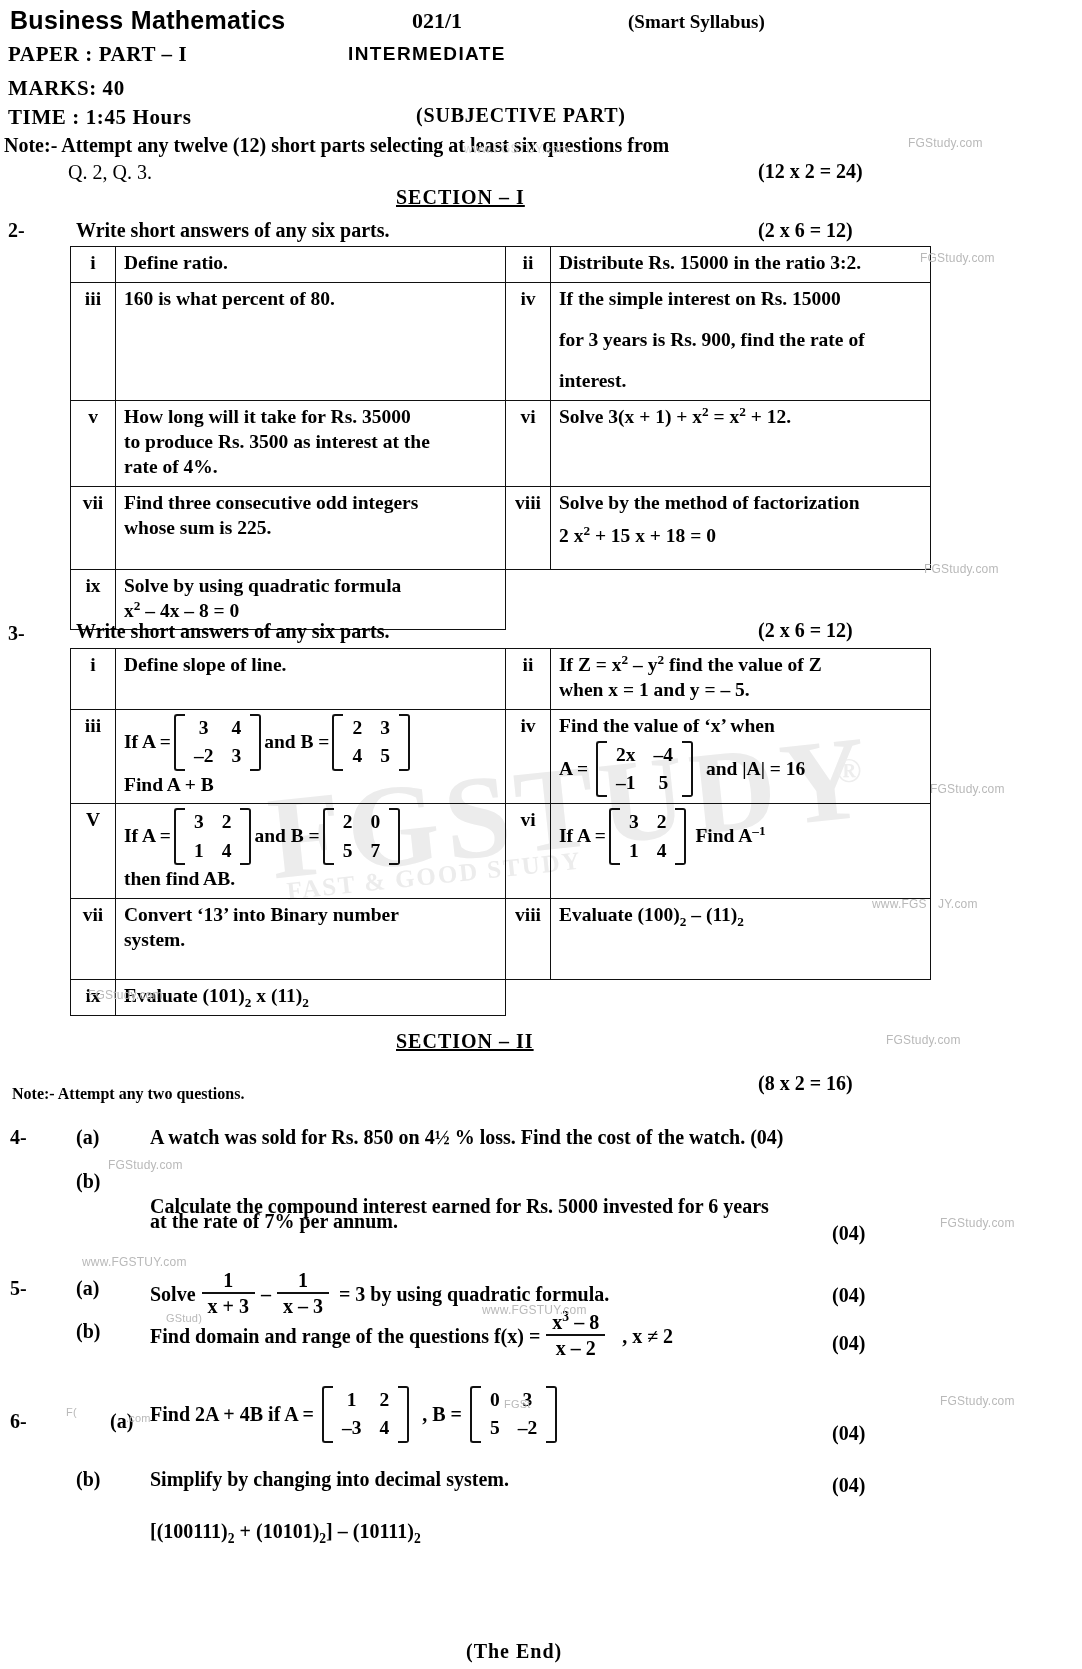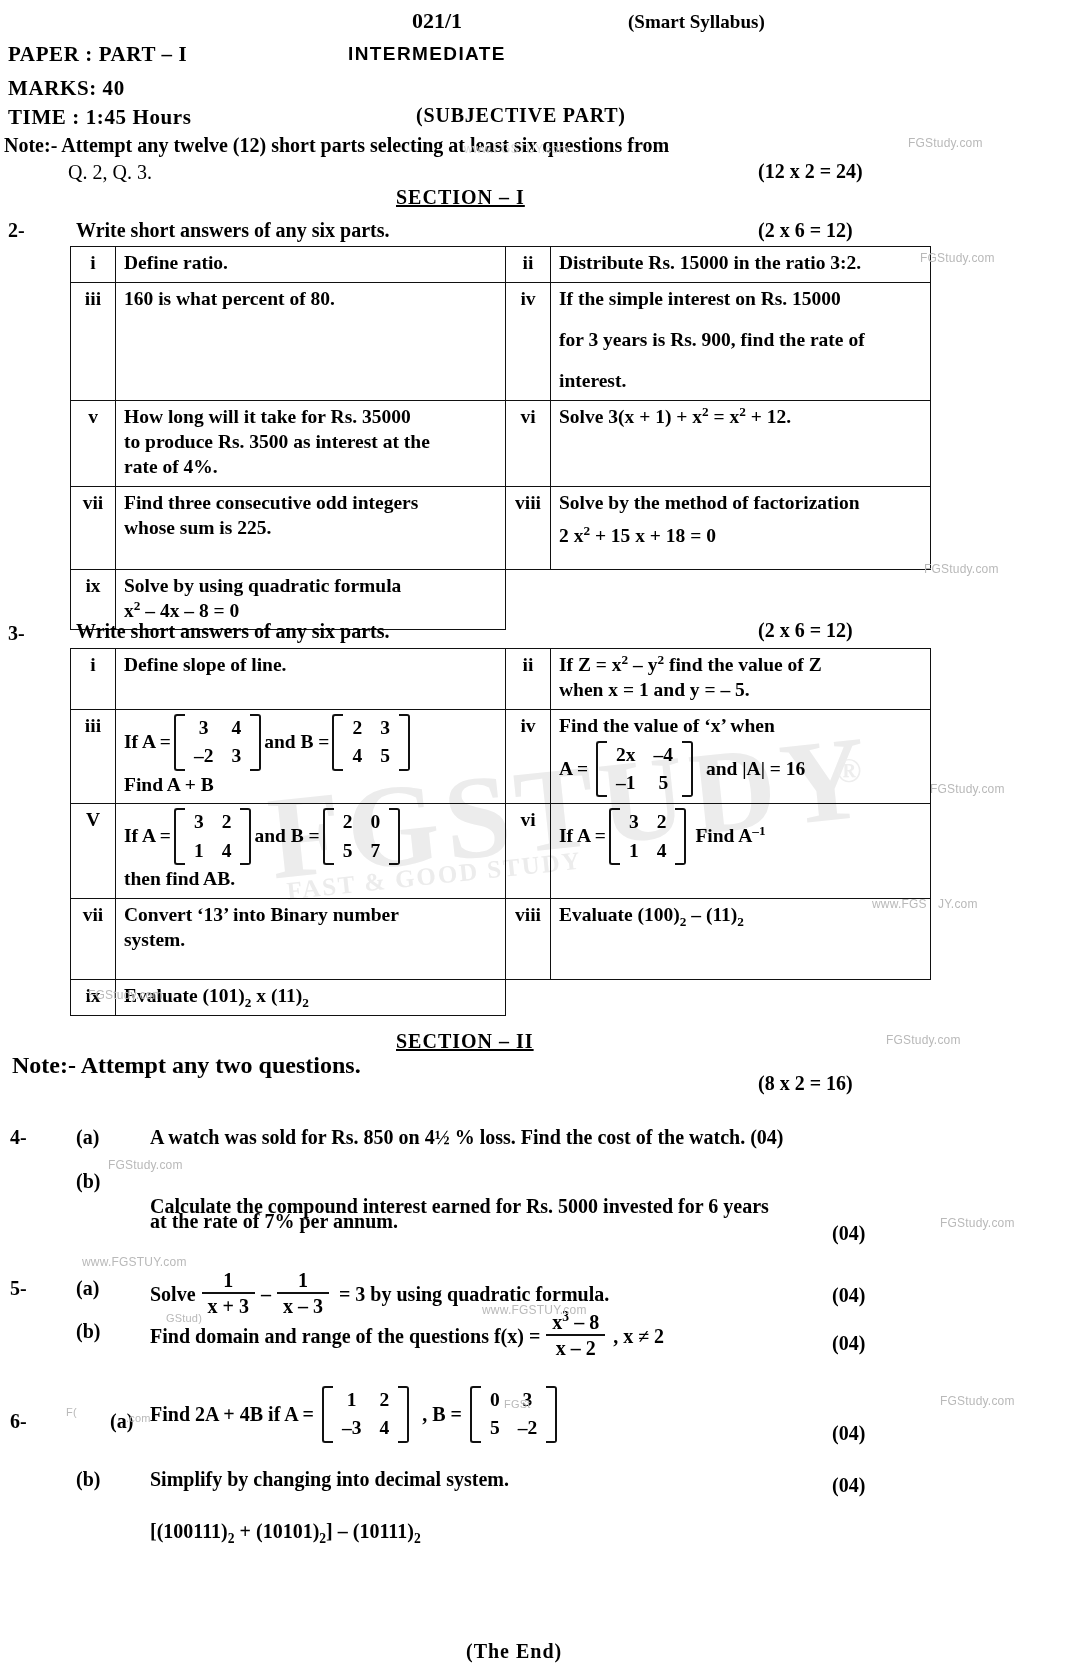--- a/index.html
+++ b/index.html
@@ -49,21 +49,21 @@
   .sec2{left:396px;top:1030px;}
 
   .qhead{position:absolute;z-index:2;font-weight:bold;font-size:20px;white-space:nowrap;}
   .q2num{left:8px;top:219px;}
   .q2txt{left:76px;top:219px;}
   .q2mk{left:758px;top:219px;}
   .q3num{left:8px;top:622px;}
   .q3txt{left:76px;top:620px;}
   .q3mk{left:758px;top:619px;}
 
-  .note2{position:absolute;z-index:2;font-weight:bold;font-size:24px;left:12px;top:1052px;white-space:nowrap;}
+  .note2{position:absolute;z-index:2;font-weight:bold;font-size:16px;left:12px;top:1085px;white-space:nowrap;}
   .note2mk{position:absolute;z-index:2;font-weight:bold;font-size:20px;left:758px;top:1072px;white-space:nowrap;}
 
   
   .qtable{position:absolute;z-index:2;border-collapse:collapse;
           table-layout:fixed;font-weight:bold;font-size:19.5px;background:transparent;}
   .qtable td{border:1px solid #111;padding:4px 6px 6px 8px;vertical-align:top;line-height:1.28;}
   .qtable td.rn{width:45px;text-align:center;padding:4px 2px;font-weight:bold;}
   #table-q2{left:70px;top:246px;width:860px;}
   #table-q2 col.c1{width:45px}#table-q2 col.c2{width:390px}
   #table-q2 col.c3{width:45px}#table-q2 col.c4{width:380px}
@@ -99,20 +99,21 @@
 </style>
 </head>
 <body>
 
 <div class="page">
 
   <div class="bigwm bigwm-main">FGSTUDY</div>
   <div class="bigwm bigwm-sub">FAST &amp; GOOD STUDY</div>
   <div class="bigwm bigwm-reg">®</div>
 
+  <div class="hdr t-title">Business Mathematics</div>
   <div class="hdr t-code">021/1</div>
   <div class="hdr t-smart">(Smart Syllabus)</div>
   <div class="hdr t-paper">PAPER :  PART – I</div>
   <div class="hdr t-inter">INTERMEDIATE</div>
   <div class="hdr t-marks">MARKS:  40</div>
   <div class="hdr t-time">TIME   :  1:45 Hours</div>
   <div class="hdr t-subj">(SUBJECTIVE PART)</div>
   <div class="hdr t-note1">Note:- Attempt any twelve (12) short parts selecting at least six questions from</div>
   <div class="hdr t-note2">Q. 2, Q. 3.</div>
   <div class="hdr t-tm1">(12 x 2 = 24)</div>
@@ -390,21 +391,21 @@
   </div>
   <div class="mk" style="left:832px;top:1272px;">(04)</div>
 
   <div class="qrow" style="left:76px;top:1320px;">(b)</div>
   <div class="qrow" style="left:150px;top:1312px;display:flex;align-items:center;">
     <span>Find domain and range of the questions f(x) =</span>
     <span class="frac">
       <span class="num"><span>x</span><sup>3</sup><span> – 8</span></span>
       <span class="den">x – 2</span>
     </span>
-    <span style="margin-left:2px">,  x ≠ 2</span>
+    <span style="margin-left:11px">,  x ≠ 2</span>
   </div>
   <div class="mk" style="left:832px;top:1320px;">(04)</div>
 
   <div class="qn" style="left:10px;top:1410px;">6-</div>
   <div class="qrow" style="left:110px;top:1410px;">(a)</div>
   <div class="qrow" style="left:150px;top:1386px;display:flex;align-items:center;">
     <span>Find 2A + 4B  if   A =</span>
     <span class="mtx" style="margin-left:8px">
       <span class="br l"></span>
       <table>

